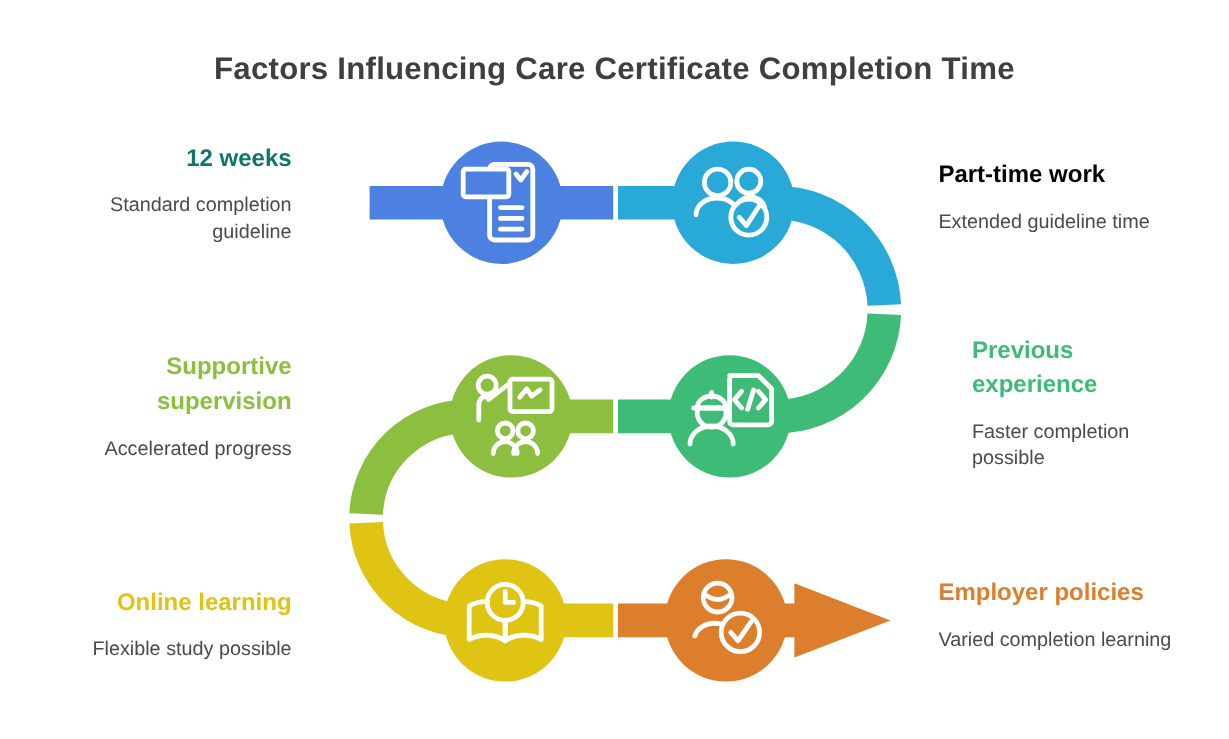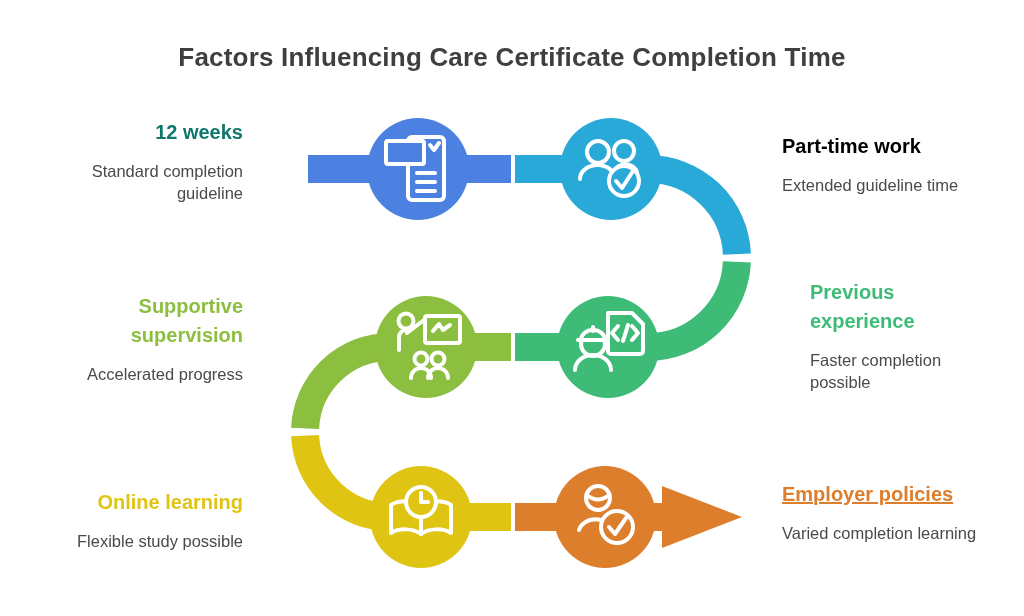--- a/index.html
+++ b/index.html
@@ -122,17 +122,17 @@
     <div class="label-heading" style="color: rgb(62, 188, 119);">Previous experience</div>
     <div class="label-desc">Faster completion possible</div>
   </div>
 
   <div class="label-block left" style="left:40px; top:468px; width:203px;margin-top:20px;">
     <div class="label-heading" style="color: rgb(224, 196, 20);">Online learning</div>
     <div class="label-desc">Flexible study possible</div>
   </div>
 
   <div class="label-block right" style="left:782px; top:480px; width:235px;">
-    <div class="label-heading" style="color: rgb(220, 126, 43); text-decoration: underline;">Employer policies</div>
+    <div class="label-heading" style="color: rgb(220, 126, 43);">Employer policies</div>
     <div class="label-desc">Varied completion learning</div>
   </div>
 
 </div>
 
 </body></html>

